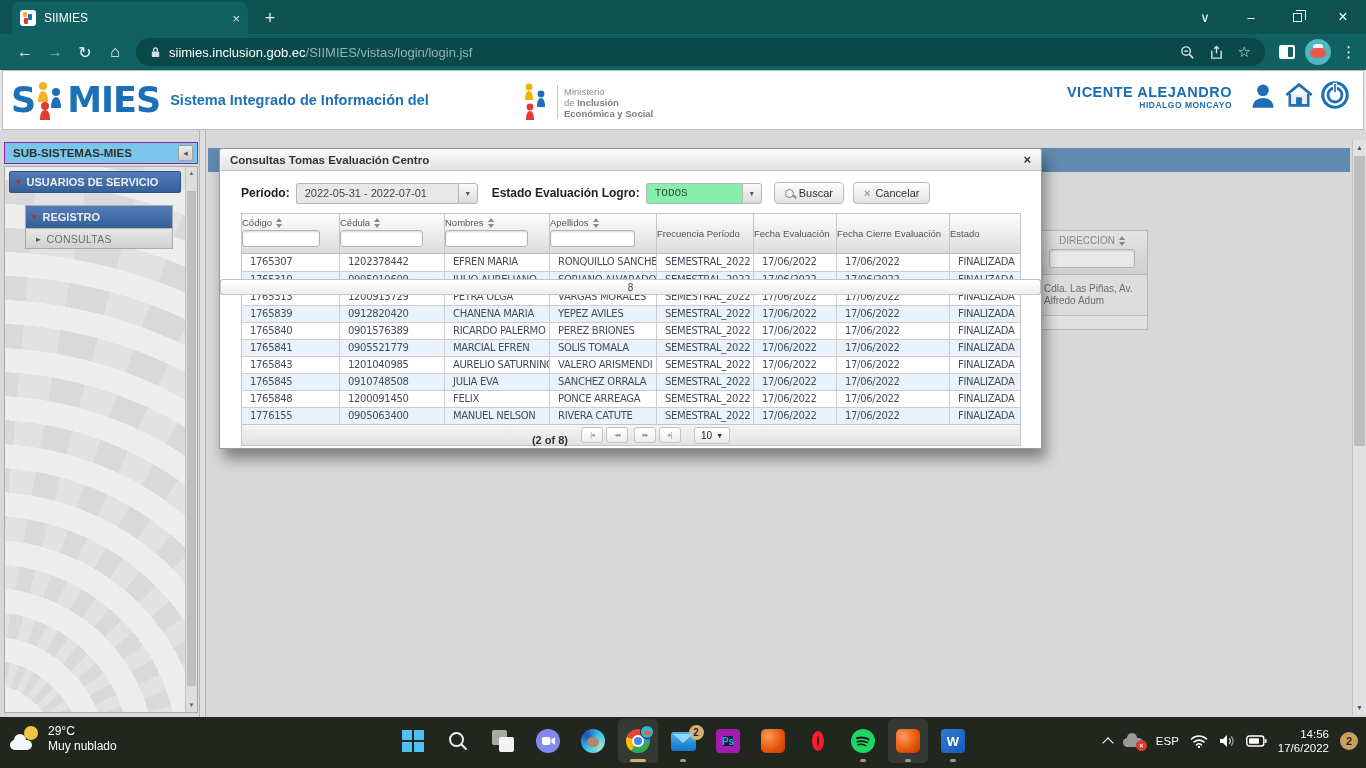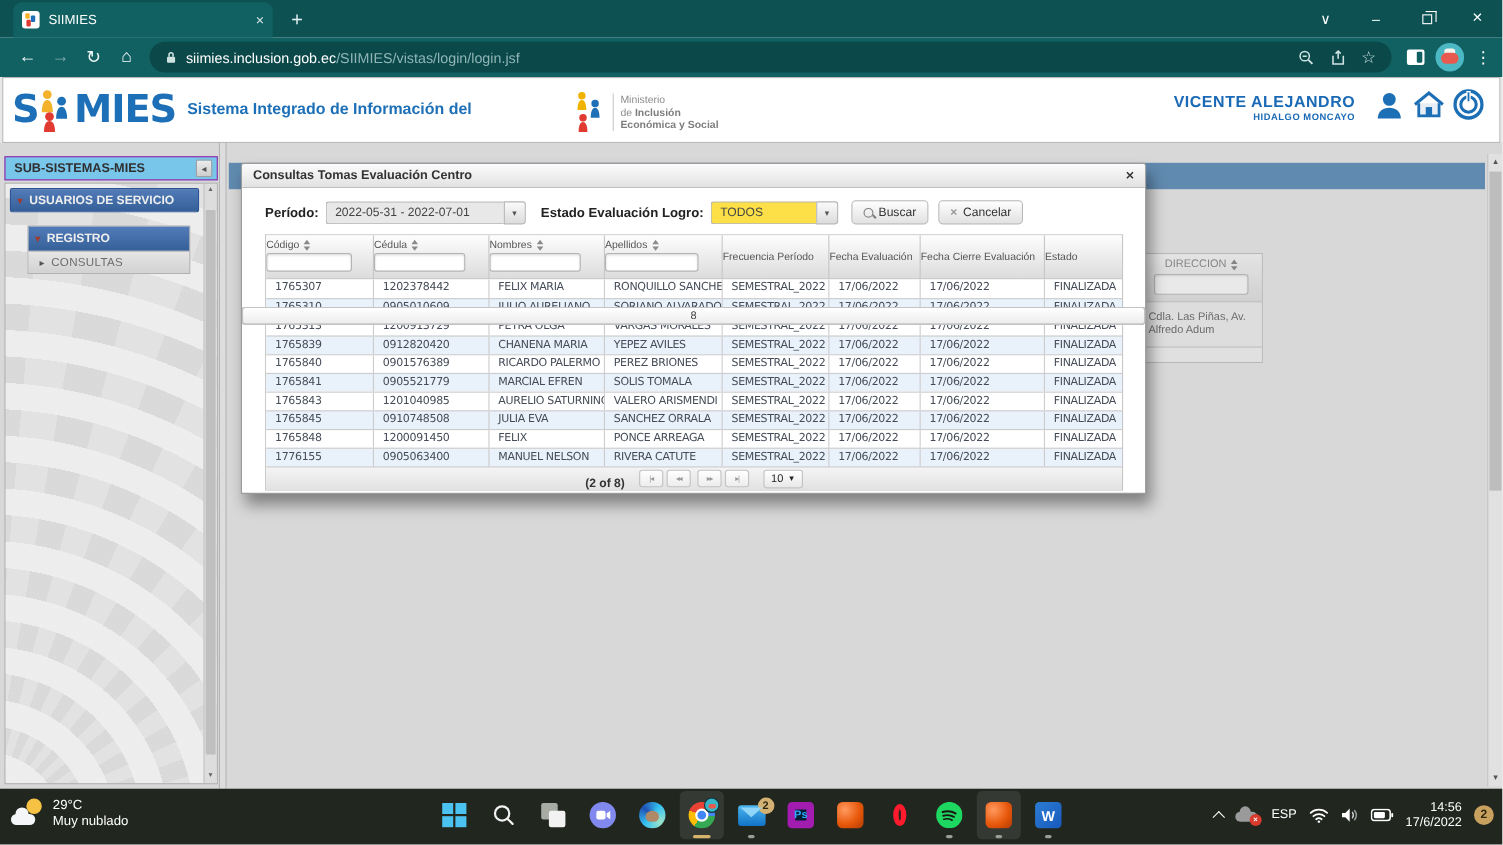--- a/index.html
+++ b/index.html
@@ -109,21 +109,21 @@
   .modal { position:absolute; left:219px; top:18px; width:823px; height:301px; background:#fff; border:1px solid #9b9b9b; border-radius:3px 3px 0 0; z-index:3; box-shadow:4px 10px 14px rgba(0,0,0,.40); }
   .modal-title { height:22px; background:linear-gradient(#fbfbfb,#e2e2e2); border-bottom:1px solid #c0c0c0; border-radius:3px 3px 0 0; display:flex; align-items:center; padding:0 10px; }
   .modal-title .t { font-size:11.5px; font-weight:bold; color:#333; flex:1; }
   .modal-close { font-size:13px; font-weight:bold; color:#333; cursor:pointer; }
   .modal-body { padding:7px 21px 0; }
   .filters { display:flex; align-items:center; height:24px; margin-top:3px; }
   .flabel { font-size:12px; font-weight:bold; color:#222; margin-right:6px; white-space:nowrap; }
   .selectbox { display:flex; height:21px; }
   .sel-val { border:1px solid #b5b5b5; border-right:none; border-radius:3px 0 0 3px; font-size:11px; color:#444; padding:0 8px; line-height:19px; white-space:nowrap; }
   .sel-val.gray { background:#e8e8e8; width:162px; }
-  .sel-val.white { background:#fde047; width:96px; }
+  .sel-val.white { background:#86efac; width:96px;font-family:Liberation Mono, monospace; }
   .sel-btn { width:20px; border:1px solid #b5b5b5; border-radius:0 3px 3px 0; background:linear-gradient(#fafafa,#dcdcdc); font-size:8px; color:#555; display:flex; align-items:center; justify-content:center; }
   .btn { height:22px; display:flex; align-items:center; gap:5px; padding:0 10px; border:1px solid #b9b9b9; border-radius:4px; background:linear-gradient(#fefefe,#e2e2e2); font-size:11px; color:#333; margin-left:12px; }
   .mag { width:9px; height:9px; border:1.5px solid #808080; border-radius:50%; position:relative; }
   .mag::after { content:""; position:absolute; width:4px; height:1.5px; background:#808080; transform:rotate(45deg); right:-4px; bottom:-1px; }
   .xicon { color:#9a9a9a; font-weight:bold; font-size:11px; }
 
   .mtable { margin-top:8px; width:780px; border:1px solid #c6c6c6; }
   .mt-head { display:grid; height:40px; background:linear-gradient(#fdfdfd,#dcdcdc); border-bottom:1px solid #bbb; }
   .hcell { display:flex; flex-direction:column; align-items:flex-start; border-right:1px solid #c6c6c6; overflow:hidden; }
   .hcell:last-child { border-right:none; }
@@ -481,21 +481,21 @@
               <div class="hcell plain">
                 <div class="hlab">
                   <span>Estado</span>
                 </div>
               </div>
             </div>
           <div id="mt-body">
               <div class="trow" style="grid-template-columns: 98px 105px 105px 107px 97px 83px 113px 70px;">
                 <div class="tcell">1765307</div>
                 <div class="tcell">1202378442</div>
-                <div class="tcell">FELIX MARIA</div>
+                <div class="tcell">EFREN MARIA</div>
                 <div class="tcell">RONQUILLO SANCHEZ</div>
                 <div class="tcell">SEMESTRAL_2022</div>
                 <div class="tcell">17/06/2022</div>
                 <div class="tcell">17/06/2022</div>
                 <div class="tcell">FINALIZADA</div>
               </div>
               <div class="trow alt" style="grid-template-columns: 98px 105px 105px 107px 97px 83px 113px 70px;">
                 <div class="tcell">1765310</div>
                 <div class="tcell">0905010609</div>
                 <div class="tcell">JULIO AURELIANO</div>

